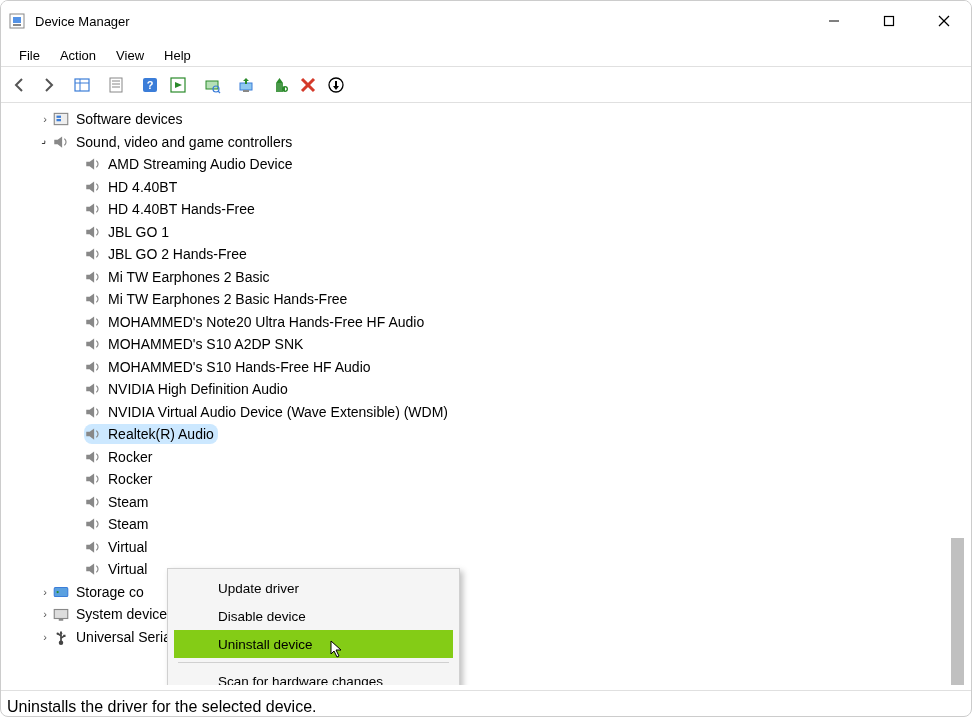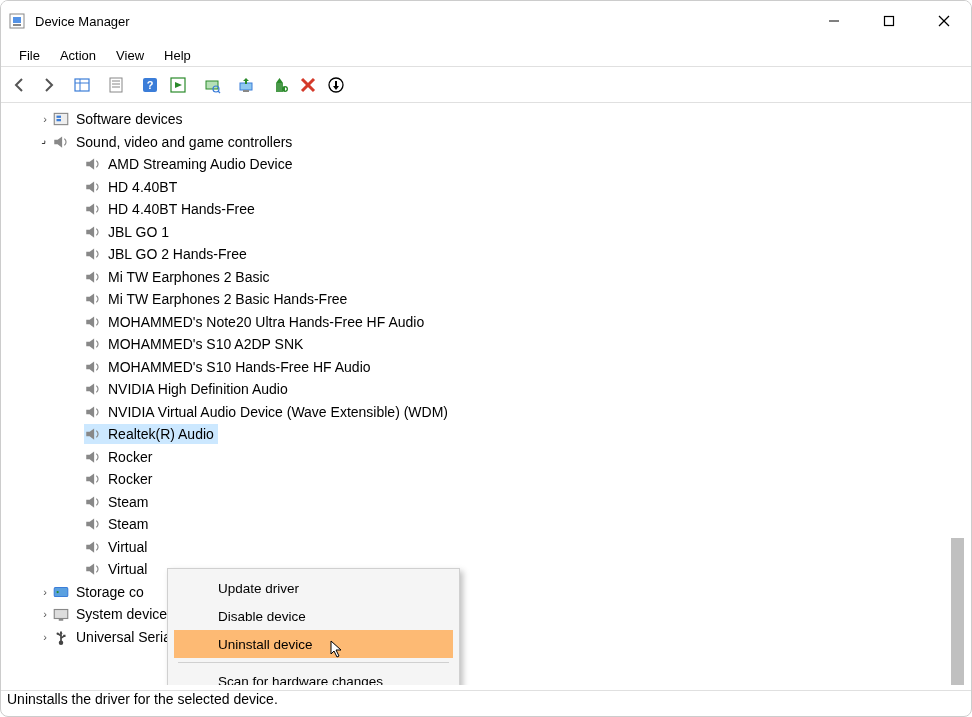--- a/index.html
+++ b/index.html
@@ -95,20 +95,21 @@
       color: #555;
       font-size: 11px;
     }
     .node-icon {
       width: 18px; height: 18px;
       margin-right: 6px;
       display: flex; align-items: center; justify-content: center;
     }
     .tree-row.sel .sel-bg {
       background: #cce8ff;
+      border-radius: 8px;
     }
     .sel-bg {
       display: inline-flex;
       align-items: center;
       height: 20px;
       padding-right: 4px;
     }
     
     .lvl1 { padding-left: 32px; }
     .leaf { padding-left: 78px; }
@@ -123,40 +124,40 @@
       padding: 5px 0;
     }
     .ctx-item {
       height: 28px;
       display: flex;
       align-items: center;
       padding-left: 44px;
       font-size: 13.5px;
       margin: 0 6px;
     }
-    .ctx-item.hover { background: #fdba74; }
+    .ctx-item.hover { background: #84cc16; }
     .ctx-sep {
       height: 1px;
       background: #d0d0d0;
       margin: 4px 10px;
     }
     
     .cursor {
       position: absolute;
       left: 324px; top: 532px;
       width: 14px; height: 20px;
       pointer-events: none;
     }
     
     .status-bar {
       height: 26px;
       display: flex;
-      align-items: flex-start;
+      align-items: flex-end;
       padding-left: 6px;
-      font-size: 14px;
+      font-size: 16px;
       border-top: 1px solid #e0e0e0;
     }
     
     .scrollbar {
       position: absolute;
       right: 2px; top: 430px;
       width: 13px; height: 260px;
       background: #c0c0c0;
       border-radius: 0;
     }

